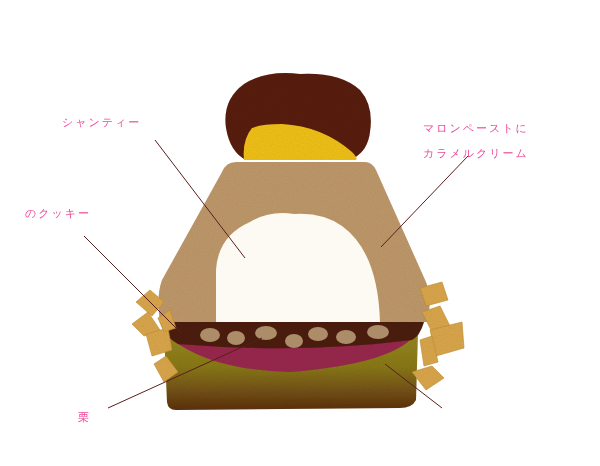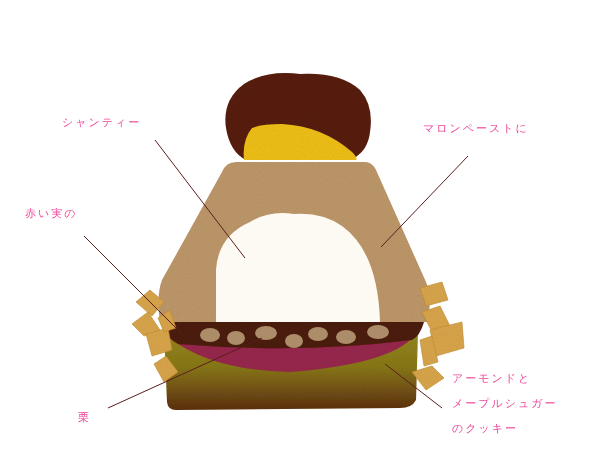--- a/index.html
+++ b/index.html
@@ -104,29 +104,25 @@
       <line x1="442" y1="408" x2="385" y2="364"></line>
     </g>
   </svg>
 
   <div class="label" style="left:62px; top:110px;">
     <span>シャンティー</span>
   </div>
 
   <div class="label" style="left:423px; top:116px;">
     <span>マロンペーストに</span>
+    <span>カラメルクリーム</span>
   </div>
 
   <div class="label" style="left:25px; top:201px;">
-    <span>赤い実の</span>
+    <span>のクッキー</span>
   </div>
 
   <div class="label" style="left:78px; top:405px;">
     <span>栗</span>
   </div>
 
-  <div class="label" style="left:452px; top:366px;">
-    <span>アーモンドと</span>
-    <span>メープルシュガー</span>
-    <span>のクッキー</span>
-  </div>
 
 </div>
 
 </body></html>

